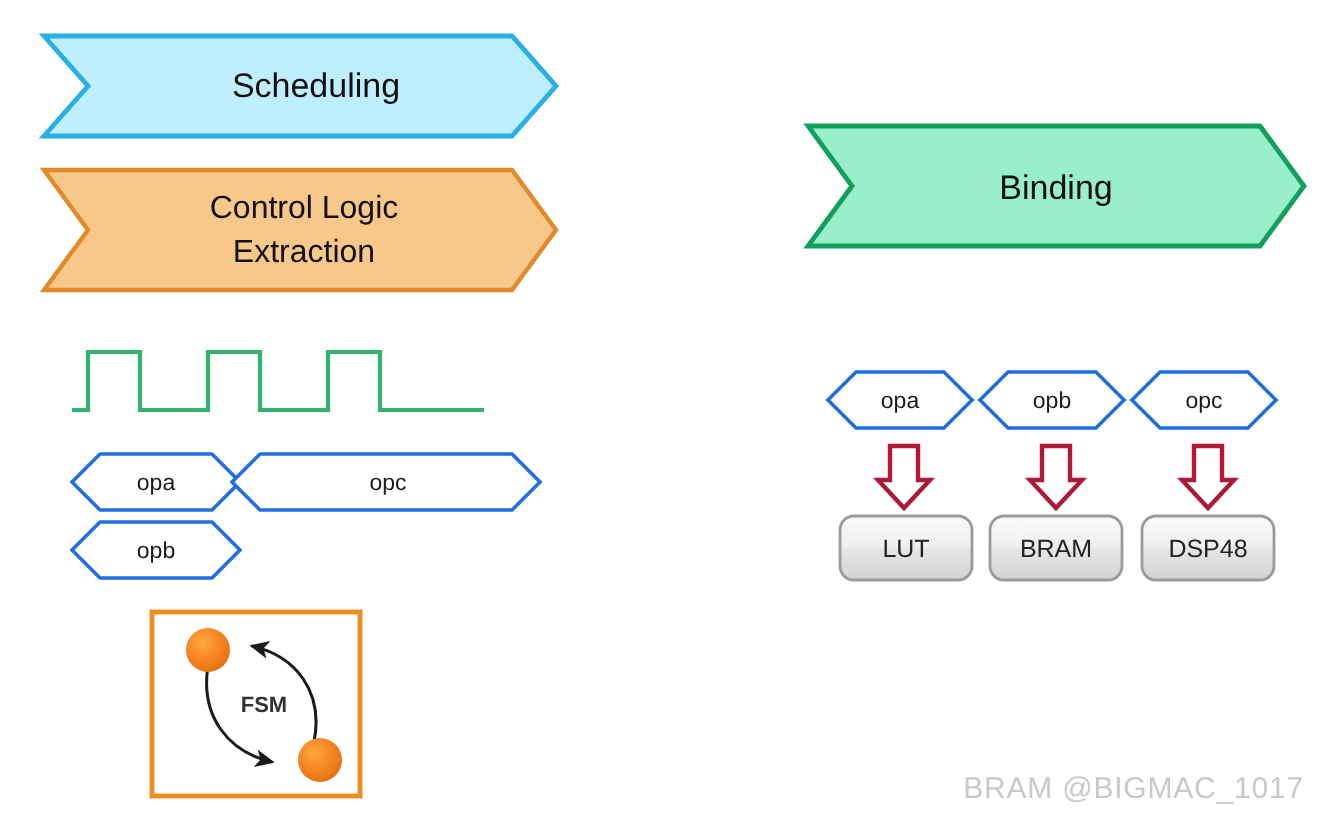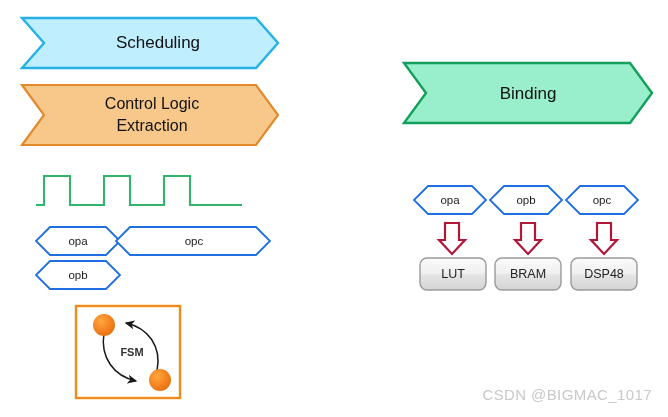--- a/index.html
+++ b/index.html
@@ -169,13 +169,13 @@
       <rect x="495" y="258" width="66" height="32" rx="7" ry="7" fill="url(#resGrad)" stroke="#9a9a9a" stroke-width="1.4"></rect>
       <text class="res-label" x="528" y="275">BRAM</text>
     </g>
     <g>
       <rect x="571" y="258" width="66" height="32" rx="7" ry="7" fill="url(#resGrad)" stroke="#9a9a9a" stroke-width="1.4"></rect>
       <text class="res-label" x="604" y="275">DSP48</text>
     </g>
   </svg>
 </div>
 
-<div class="watermark">CSDN @BIGMAC_1017</div>
+<div class="watermark">BRAM @BIGMAC_1017</div>
 
 </body></html>

